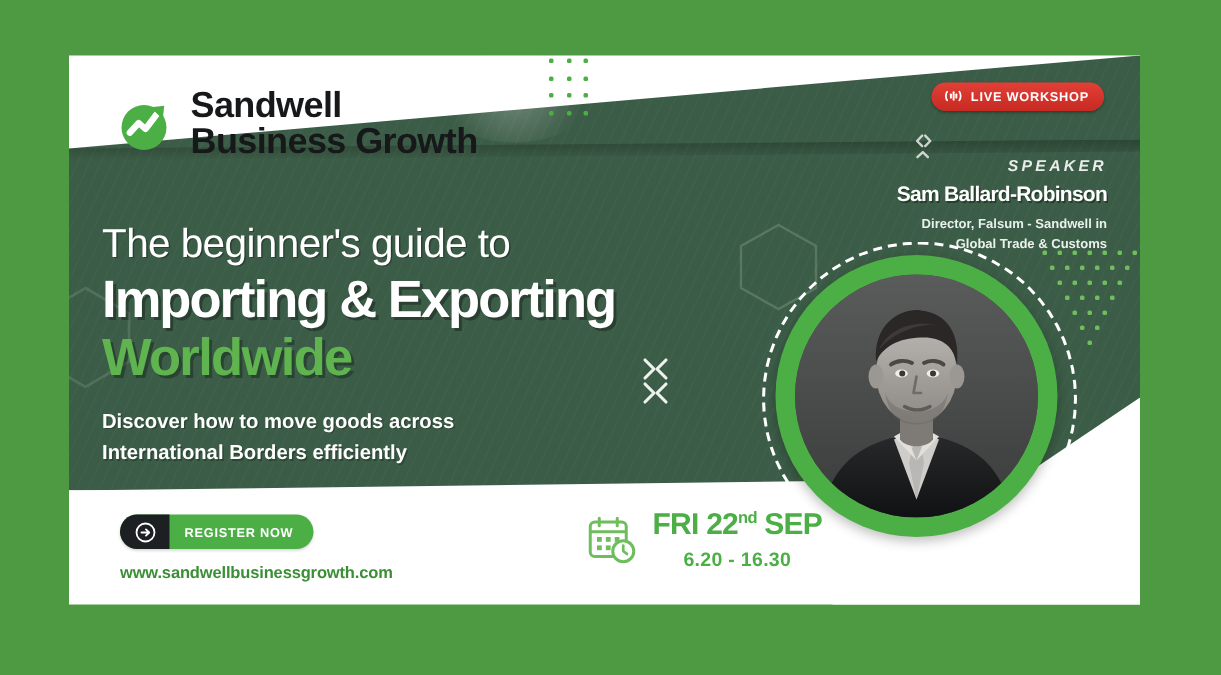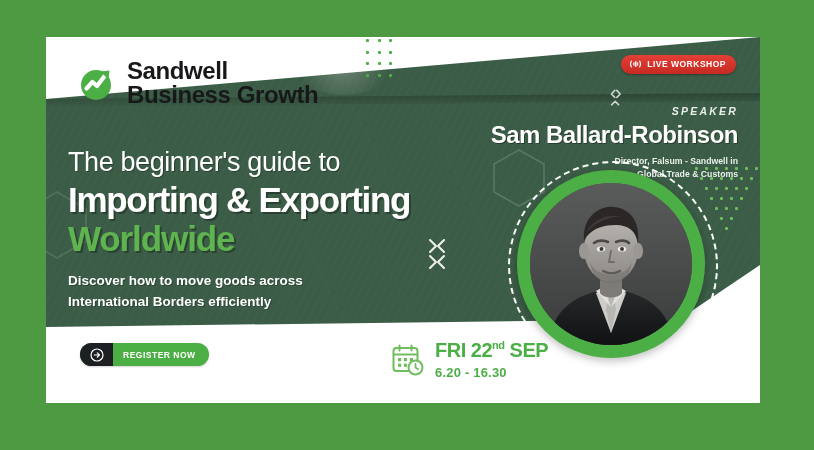--- a/index.html
+++ b/index.html
@@ -65,21 +65,21 @@
   }
   .live-label{color:#fff;font-size:8.5px;font-weight:700;letter-spacing:.5px;}
 
   
   .speaker-wrap{position:absolute;right:22px;top:68px;text-align:right;}
   .speaker-kicker{
     color:#e9eeea;font-size:10.5px;font-weight:700;font-style:italic;
     letter-spacing:2.2px;margin-bottom:4px;
   }
   .speaker-name{
-    color:#ffffff;font-size:24px;font-weight:700;letter-spacing:-0.5px;
+    color:#ffffff;font-size:14px;font-weight:700;letter-spacing:-0.5px;
     text-shadow:1px 1px 0 rgba(0,0,0,.35);margin-bottom:6px;white-space:nowrap;margin-left:21px;
   }
   .speaker-role{color:#eaf0ea;font-size:8.7px;font-weight:700;line-height:1.45;}
 
   
   .headline{position:absolute;left:22px;top:110px;}
   .h-pre{
     color:#ffffff;font-size:27px;font-weight:400;letter-spacing:-0.4px;
     text-shadow:1px 1px 0 rgba(0,0,0,.3);line-height:1.15;
   }
@@ -107,21 +107,21 @@
     width:33px;height:23px;background:#1d2023;border-radius:13px 0 0 13px;
     display:flex;align-items:center;justify-content:center;
   }
   .reg-label{color:#fff;font-size:8.5px;font-weight:700;letter-spacing:.5px;padding:0 13px 0 10px;}
   .weburl{
     position:absolute;left:34px;top:339px;
     color:#3a8f35;font-size:11px;font-weight:700;letter-spacing:-0.1px;
   }
 
   .datewrap{position:absolute;left:345px;top:303px;display:flex;align-items:center;gap:10px;}
-  .date-text{text-align:left;}
+  .date-text{text-align:center;}
   .date-main{
     color:#4caf46;font-size:20px;font-weight:700;letter-spacing:-0.5px;line-height:1;
     white-space:nowrap;
   }
   .date-main sup{font-size:11px;vertical-align:super;}
   .date-time{color:#4caf46;font-size:13px;font-weight:700;margin-top:5px;letter-spacing:0.2px;}
 
   
   .photo-wrap{position:absolute;left:471px;top:133px;width:188px;height:188px;}
   .photo-dash{
@@ -370,20 +370,21 @@
 
     <div class="register">
       <div class="reg-knob">
         <svg width="14" height="14" viewBox="0 0 14 14" aria-hidden="true">
           <circle cx="7" cy="7" r="6" fill="none" stroke="#ffffff" stroke-width="1.2"></circle>
           <path d="M4.3 7 L9.4 7 M7.3 4.9 L9.5 7 L7.3 9.1" fill="none" stroke="#ffffff" stroke-width="1.2" stroke-linecap="round" stroke-linejoin="round"></path>
         </svg>
       </div>
       <span class="reg-label">REGISTER NOW</span>
     </div>
+    <a class="weburl" href="#" style="text-decoration:none;">www.sandwellbusinessgrowth.com</a>
 
     <div class="datewrap">
       <span style="display:flex;">
         <svg width="34" height="34" viewBox="0 0 34 34" aria-hidden="true">
           <rect x="2.5" y="5" width="24" height="23" rx="3" fill="none" stroke="#6fbd5c" stroke-width="2"></rect>
           <path d="M2.5 11.5 H26.5" stroke="#6fbd5c" stroke-width="2"></path>
           <path d="M8.5 2.5 V7.5 M20.5 2.5 V7.5" stroke="#6fbd5c" stroke-width="2" stroke-linecap="round"></path>
           <rect x="7" y="15" width="3.2" height="3.2" fill="#6fbd5c"></rect>
           <rect x="12.9" y="15" width="3.2" height="3.2" fill="#6fbd5c"></rect>
           <rect x="18.8" y="15" width="3.2" height="3.2" fill="#6fbd5c"></rect>

